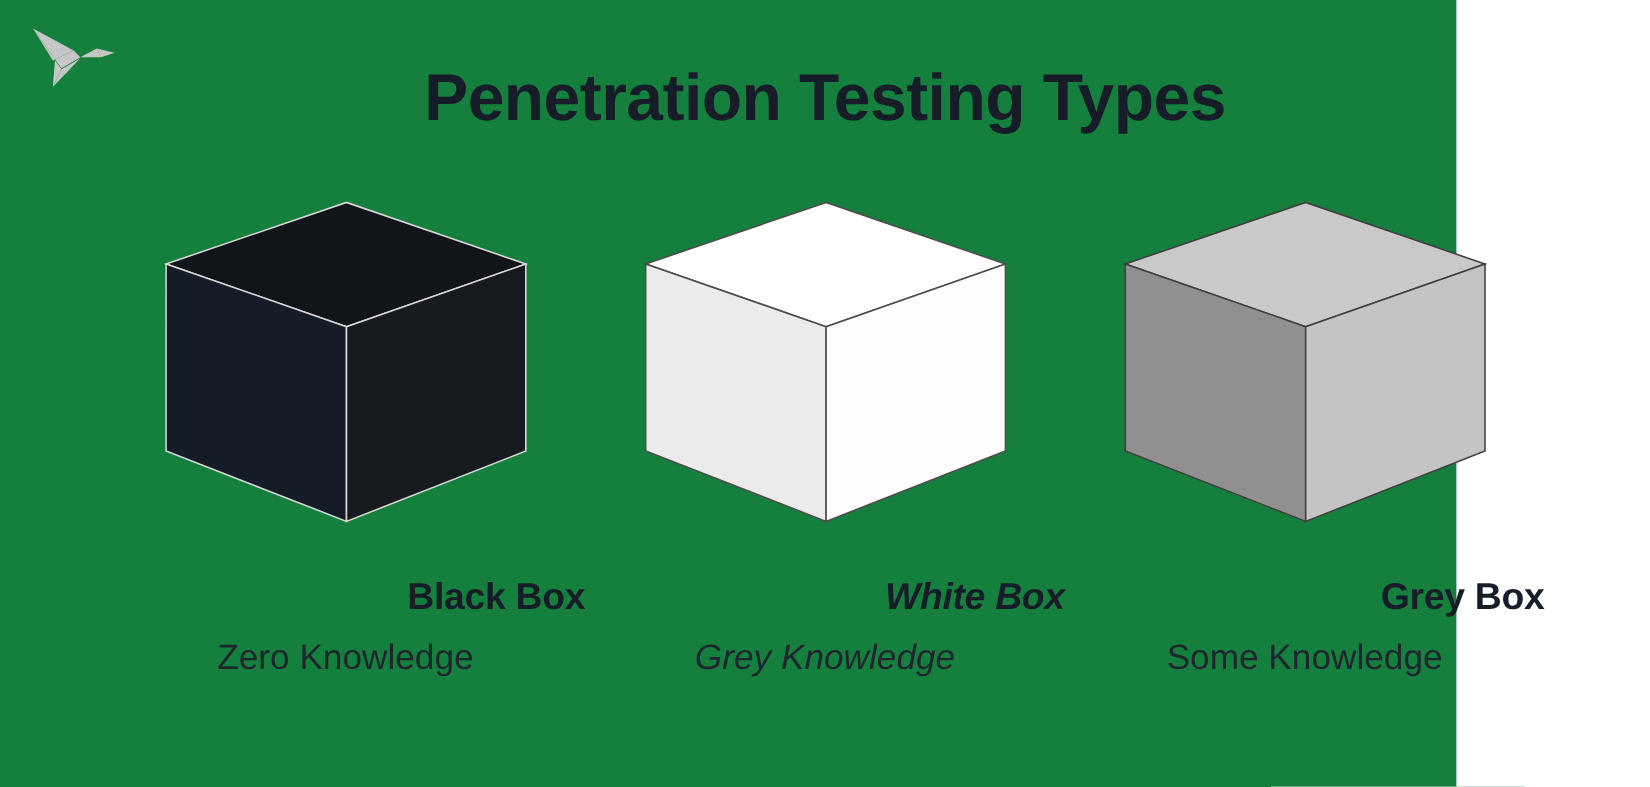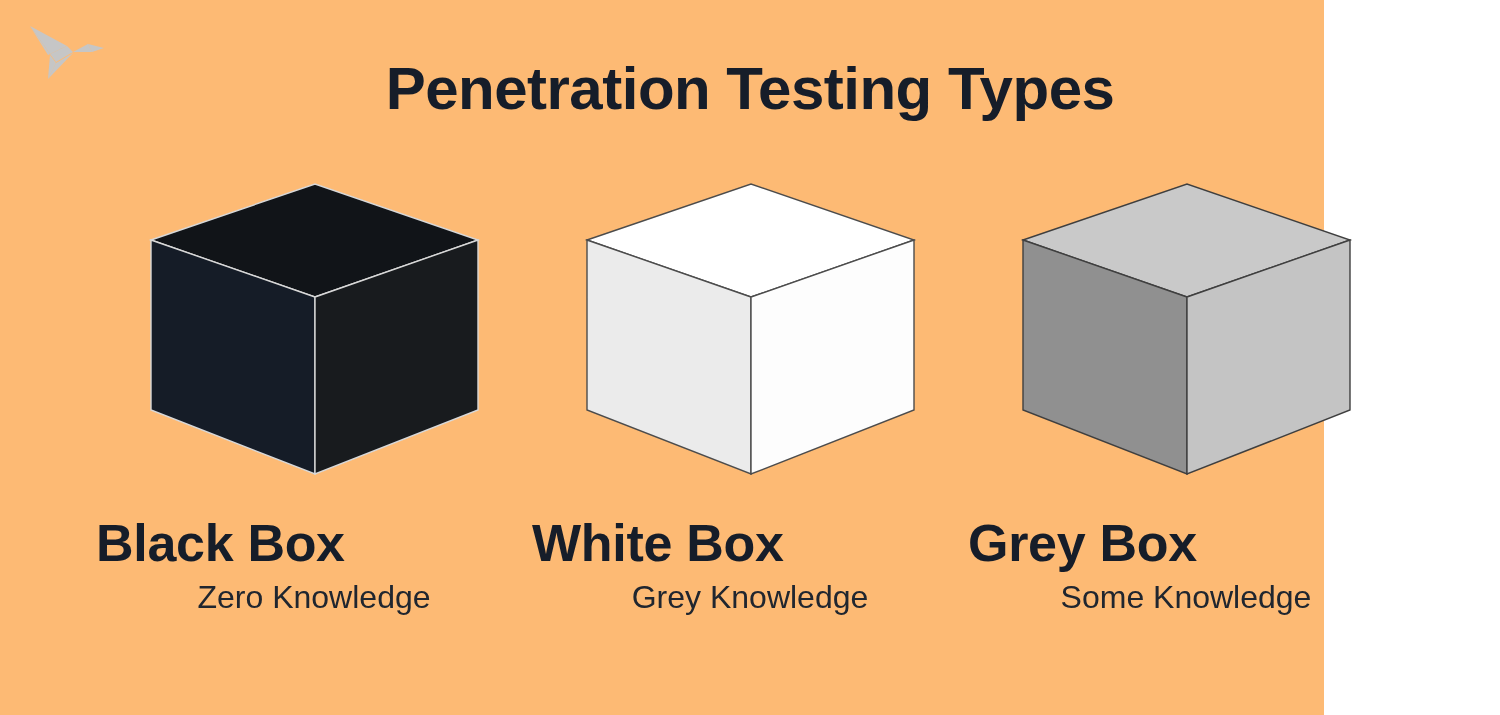--- a/index.html
+++ b/index.html
@@ -13,21 +13,21 @@
     height: 715px;
     overflow: hidden;
     font-family: "Liberation Sans", sans-serif;
     -webkit-font-smoothing: antialiased;
   }
 
   #infographic {
     position: relative;
     width: 1324px;
     height: 715px;
-    background: #fdba74;
+    background: #15803d;
   }
 
   
   .brand-logo {
     position: absolute;
     left: 26px;
     top: 22px;
     width: 86px;
     height: 62px;
   }
@@ -57,35 +57,35 @@
     width: 1500px;
     height: 715px;
   }
   .column {
     position: absolute;
     top: 160px;
     width: 436px;
     height: 500px;
   }
   .column.col-0 { left: 96px; }
-  .column.col-1 { left: 532px; }
+  .column.col-1 { left: 532px; font-style: italic; }
   .column.col-2 { left: 968px; }
 
   .cube-wrap {
     position: relative;
     width: 436px;
     height: 330px;
   }
   .cube-wrap svg { display: block; width: 436px; height: 330px; }
 
   .card-title {
     margin-top: 30px;
-    text-align: left;
+    text-align: right;
     font-family: "Liberation Sans", sans-serif;
-    font-size: 52px;
+    font-size: 34px;
     line-height: 46px;
     font-weight: 700;
     letter-spacing: -0.3px;
     color: #161d29;
     white-space: nowrap;
   }
   .card-subtitle {
     margin-top: 14px;
     text-align: center;
     font-family: "Liberation Sans", sans-serif;

